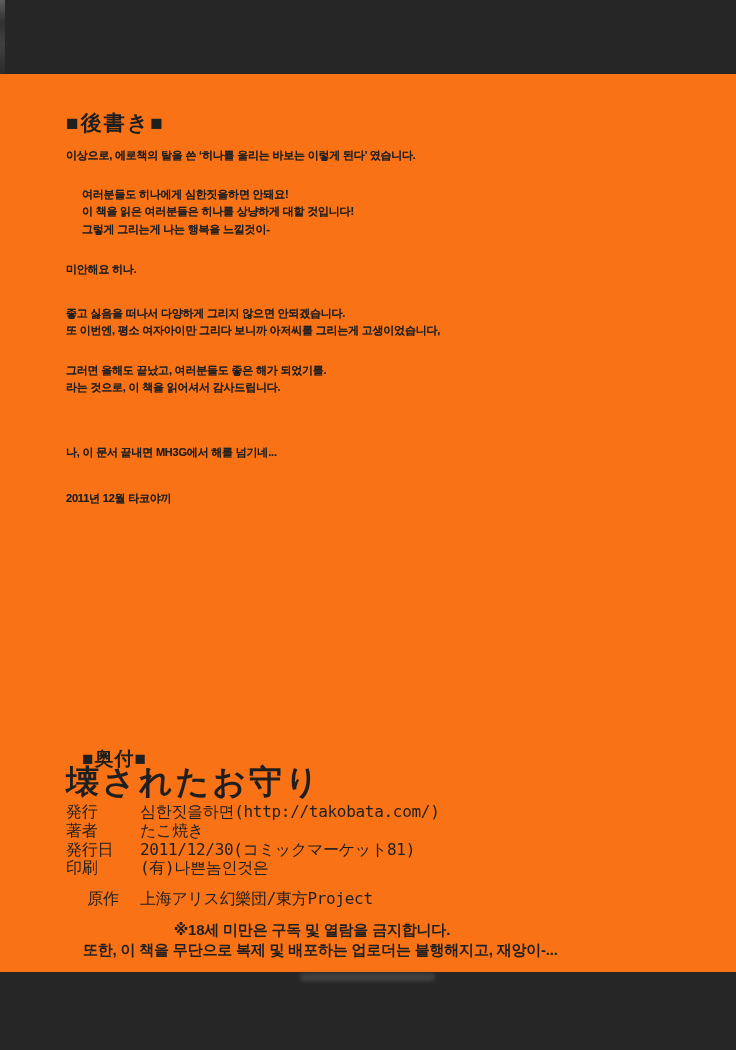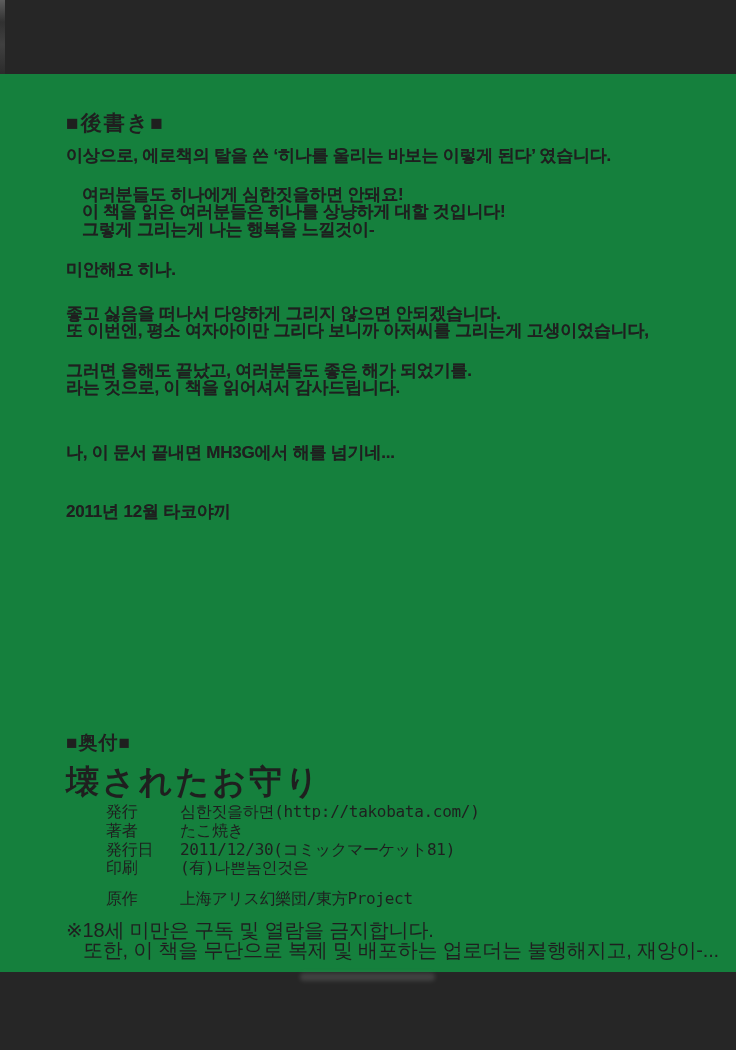--- a/index.html
+++ b/index.html
@@ -38,40 +38,40 @@
     margin: 0;
     font-size: 21px;
     font-weight: 700;
     letter-spacing: 2px;
     white-space: nowrap;
   }
   .para {
     position: absolute;
     left: 66px;
     margin: 0;
-    font-size: 17px;
+    font-size: 11px;
     font-weight: 700;
     line-height: 17.3px;
     letter-spacing: -0.2px;
     white-space: nowrap;
     text-shadow: 0 0 0.5px rgba(30,30,30,0.55);
   }
   .p0 { top: 147px; }
   .p1 { top: 186px; margin-left: 16px; }
   .p2 { top: 261px; }
   .p3 { top: 305px; }
   .p4 { top: 362px; }
   .p5 { top: 444px; }
-  .p6 { top: 503px; }
+  .p6 { top: 490px; }
   .line { display: block; }
   .colophon-header {
     position: absolute;
     left: 66px;
     top: 730px;
-    margin: 0;
+    margin: 16px;
     font-size: 19px;
     font-weight: 700;
     letter-spacing: 1px;
     white-space: nowrap;
   }
   .book-title {
     position: absolute;
     left: 66px;
     top: 760px;
     font-size: 33px;
@@ -81,50 +81,50 @@
     white-space: nowrap;
   }
   .colophon-rows {
     position: absolute;
     left: 66px;
     top: 803px;
     font-size: 16px;
     line-height: 18.8px;
     font-family: "DejaVu Sans Mono", "Liberation Mono", monospace;
     letter-spacing: -0.3px;
-    margin-left: 40px;
   }
   .crow { display: flex; white-space: nowrap; }
-  .crow.gap { margin-top: 12px; }
+  .crow.gap { margin-top: 12px; text-align: center; }
   .clabel { flex: 0 0 74px; width: 74px; }
   .notice {
     position: absolute;
     left: 66px;
     top: 920px;
-    font-size: 20px;
-    font-weight: 400;
+    font-size: 15px;
+    font-weight: 700;
     line-height: 20px;
     letter-spacing: -0.2px;
+    text-align: center;
   }
   .notice-line { display: block; white-space: nowrap; }
   .notice-line.indent { padding-left: 17px; }
   .edge-artifact {
     position: absolute;
     left: 0;
     top: 0;
     width: 5px;
     height: 74px;
     background: linear-gradient(180deg, #8a8a8a 0%, #3a3a3a 30%, #555 60%, #303030 100%);
     opacity: 0.55;
   }
 </style>
 </head>
 <body>
 
-<div class="page" style="background: #15803d; color: rgb(31, 31, 31);">
+<div class="page" style="background: #f97316; color: rgb(31, 31, 31);">
 
   <div class="bar top" style="background: rgb(38, 38, 38);">
     <div class="edge-artifact"></div>
   </div>
 
   <section>
     <h1 class="afterword-header">■後書き■</h1>
     <div id="afterword-paragraphs">
         <p class="para p0">
           <span class="line">이상으로, 에로책의 탈을 쓴 ‘히나를 울리는 바보는 이렇게 된다’ 였습니다.</span>

